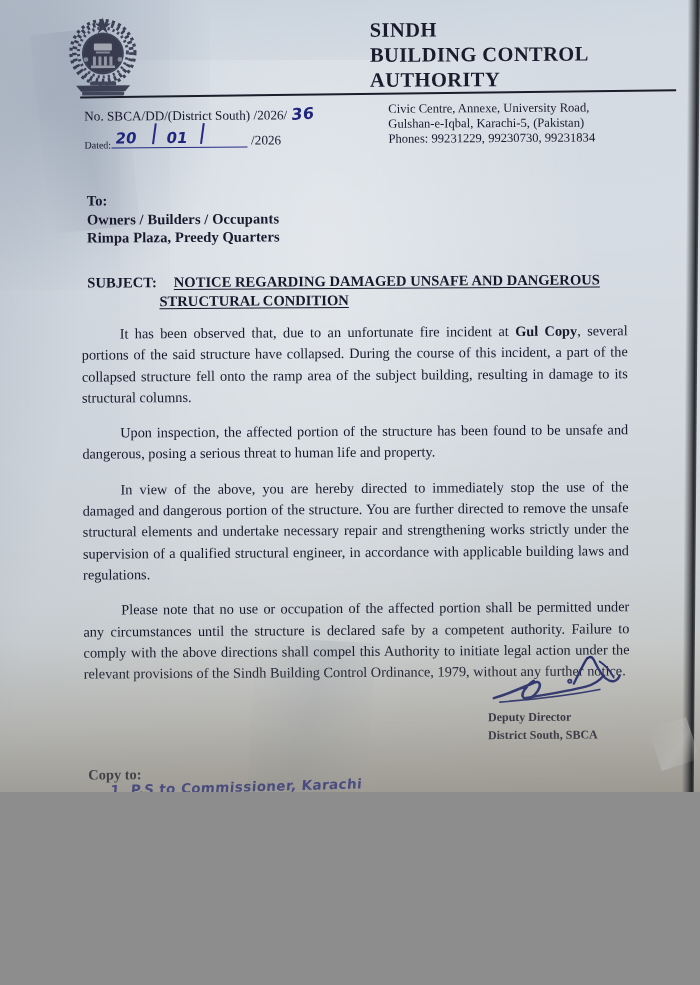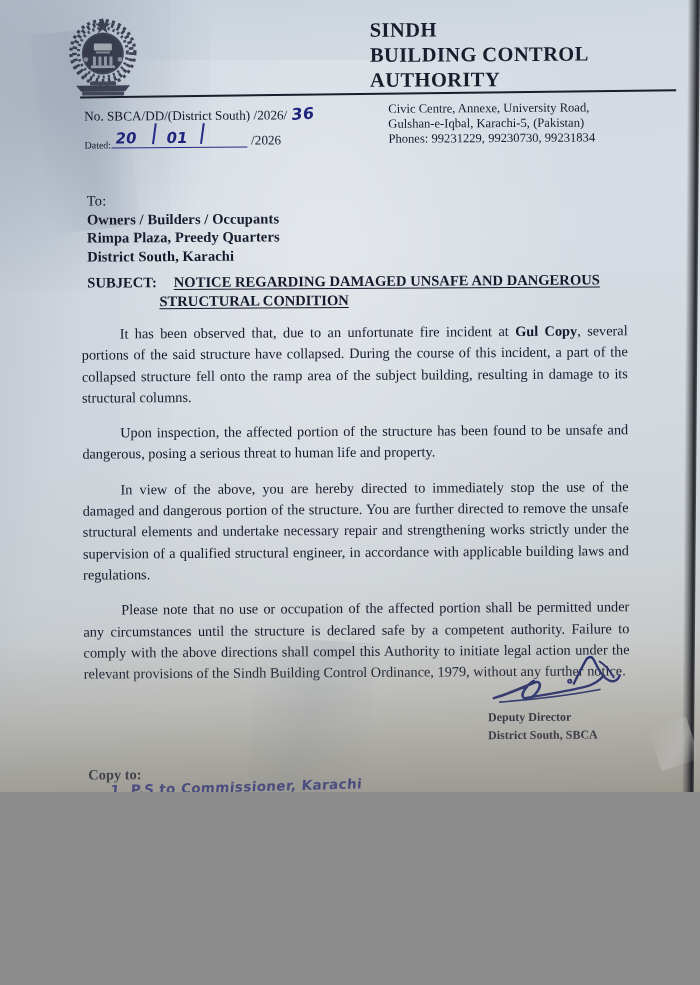--- a/index.html
+++ b/index.html
@@ -179,21 +179,21 @@
   }
 
   .to-block {
     position: absolute;
     left: 88px; top: 190px;
     font-size: 14.5px;
     font-weight: bold;
     line-height: 18.5px;
     letter-spacing: .1px;
   }
-  .to-label { font-weight: normal; }
+  .to-label { font-weight: bold; }
 
   .subject {
     position: absolute;
     left: 88px; top: 272px;
     width: 570px;
     font-size: 14.6px;
     font-weight: bold;
     line-height: 19px;
   }
   .subject-label { margin-right: 17px; }
@@ -330,21 +330,20 @@
     <div class="addr-block">
       <div>Civic Centre, Annexe, University Road,</div>
       <div>Gulshan-e-Iqbal, Karachi-5, (Pakistan)</div>
       <div>Phones: 99231229, 99230730, 99231834</div>
     </div>
 
     <div class="to-block">
       <div class="to-label">To:</div>
       <div>Owners / Builders / Occupants</div>
       <div>Rimpa Plaza, Preedy Quarters</div>
-      <div>District South, Karachi</div>
     </div>
 
     <div class="subject">
       <span class="subject-label">SUBJECT:</span><span class="subject-text">NOTICE REGARDING DAMAGED UNSAFE AND DANGEROUS</span>
       <span class="subject-line2">STRUCTURAL CONDITION</span>
     </div>
 
     <div class="body">
       <p><span>It has been observed that, due to an unfortunate fire incident at </span><span class="b">Gul Copy</span><span>, several portions of the said structure have collapsed. During the course of this incident, a part of the collapsed structure fell onto the ramp area of the subject building, resulting in damage to its structural columns.</span></p>
       <p>Upon inspection, the affected portion of the structure has been found to be unsafe and dangerous, posing a serious threat to human life and property.</p>

